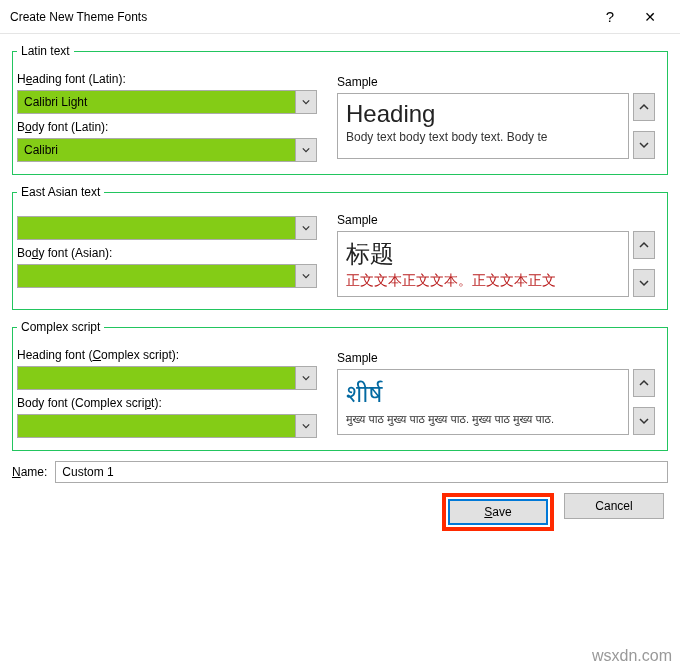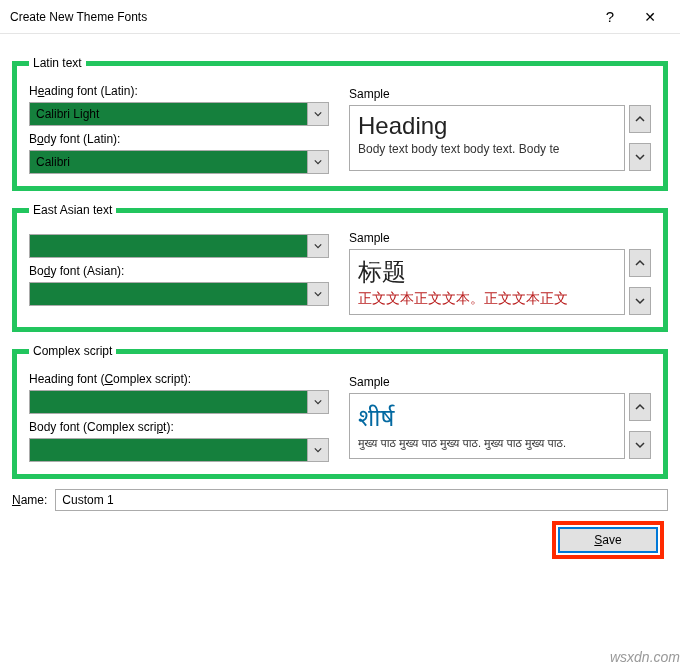--- a/index.html
+++ b/index.html
@@ -5,30 +5,30 @@
 * { box-sizing: border-box; font-family: "Segoe UI", Tahoma, sans-serif; }
 body { margin: 0; background: #fff; width: 680px; height: 667px; font-size: 12px; color: #000; }
 
 .titlebar { display: flex; align-items: center; padding: 6px 10px; border-bottom: 1px solid #e5e5e5; height: 34px; }
 .titlebar .title { flex: 1; font-size: 12px; }
 .titlebar .help { width: 40px; text-align: center; font-size: 15px; cursor: pointer; }
 .titlebar .close { width: 40px; text-align: center; font-size: 14px; cursor: pointer; }
 
 .content { padding: 10px 12px 8px 12px; }
 
-fieldset { border: 5px solid #22c55e; margin: 12px 0 10px 0; padding: 8px 12px 12px 12px; }
+fieldset { border: 1px solid #22c55e; margin: 0 0 10px 0; padding: 8px 12px 12px 4px; }
 legend { padding: 0 4px; font-size: 12px; color: #000; }
 
 .row { display: flex; gap: 20px; align-items: center; }
 .col-left { flex: 0 0 300px; }
 .col-right { flex: 1; display: flex; flex-direction: column; }
 
 .field-label { display: block; margin: 6px 0 4px 0; font-size: 12px; }
 .combo { display: flex; width: 100%; }
-.combo input { flex: 1; height: 24px; border: 1px solid #ababab; border-right: none; padding: 0 6px; font-size: 12px; background: #15803d; }
+.combo input { flex: 1; height: 24px; border: 1px solid #ababab; border-right: none; padding: 0 6px; font-size: 12px; background: #84cc16; }
 .combo .drop { width: 22px; height: 24px; border: 1px solid #ababab; background: #e1e1e1; display: flex; align-items: center; justify-content: center; cursor: pointer; }
 .combo .drop svg { width: 8px; height: 8px; }
 
 .sample-label { margin: 6px 0 4px 0; font-size: 12px; }
 .sample-box-wrap { display: flex; gap: 4px; flex: 1; }
 .sample-box { flex: 1; border: 1px solid #ababab; background: #fff; padding: 6px 8px; overflow: hidden; }
 .sample-heading { font-family: "Calibri Light", sans-serif; font-size: 24px; color: #222; margin-bottom: 2px; white-space: nowrap; }
 .sample-body { font-size: 12px; color: #333; white-space: nowrap; overflow: hidden; }
 .sample-heading-asian { font-size: 24px; color: #222; margin-bottom: 2px; white-space: nowrap; }
 .sample-body-asian { font-size: 14px; color: #b91c1c; white-space: nowrap; overflow: hidden; }
@@ -42,21 +42,21 @@
 .name-row { display: flex; align-items: center; gap: 8px; margin: 6px 0 10px 0; }
 .name-row input { flex: 1; height: 22px; border: 1px solid #ababab; padding: 0 6px; font-size: 12px; }
 
 .button-row { display: flex; justify-content: flex-end; gap: 10px; padding-right: 4px; }
 .btn { width: 100px; height: 26px; border: 1px solid #ababab; background: #e1e1e1; font-size: 12px; cursor: pointer; display: flex; align-items: center; justify-content: center; }
 .btn.primary { border: 1px solid #0078d7; outline: 1px solid #0078d7; outline-offset: -2px; }
 .highlight-red { border: 4px solid #ff2a00; padding: 2px; }
 
 u { text-decoration: underline; }
 
-.watermark { position: absolute; right: 0; bottom: 2px; font-size: 14px; color: #999; font-style: italic; }
+.watermark { position: absolute; right: 8px; bottom: 2px; font-size: 16px; color: #999; }
 </style>
 </head>
 <body>
 
 <div class="titlebar">
   <span class="title">Create New Theme Fonts</span>
   <span class="help">?</span>
   <span class="close">✕</span>
 </div>
 
@@ -207,17 +207,18 @@
     <input value="Custom 1" style="">
   </div>
 
   <div class="button-row">
     <span class="highlight-red">
       <div class="btn primary">
           <u>S</u>
           <span>ave</span>
         </div>
     </span>
+    <div class="btn">Cancel</div>
   </div>
 
 </div>
 
 <div class="watermark">wsxdn.com</div>
 
 </body></html>

